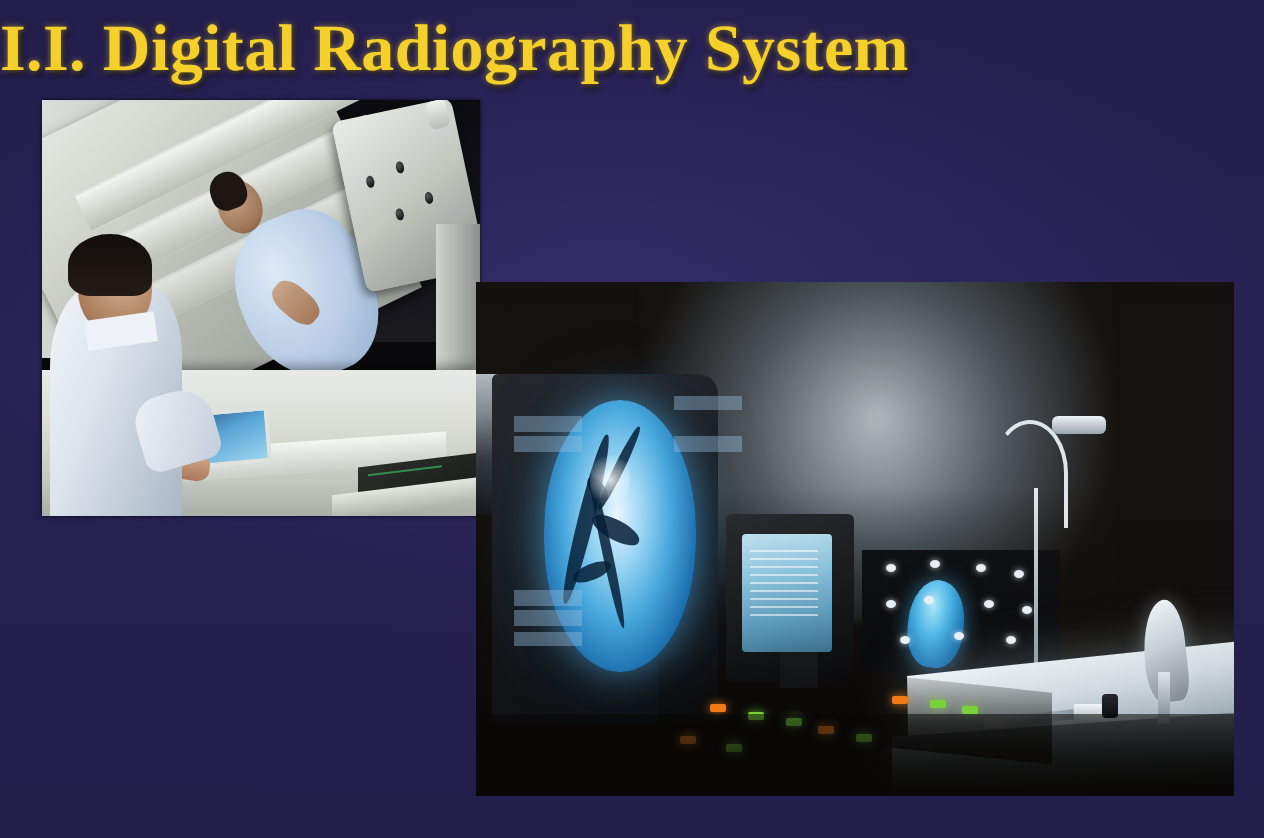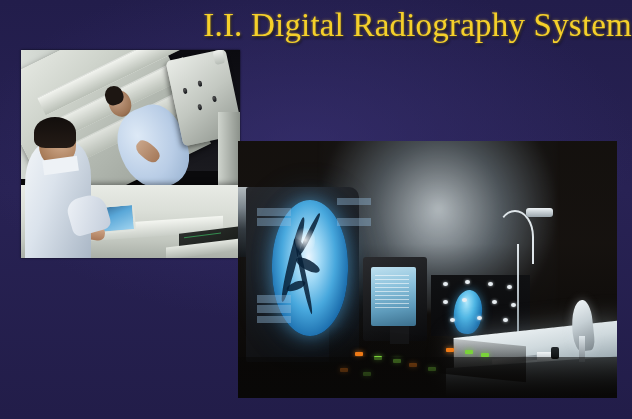--- a/index.html
+++ b/index.html
@@ -11,22 +11,22 @@
   
   #slide:before{
     content:"";position:absolute;inset:0;
     background:
       radial-gradient(ellipse 75% 60% at 48% 35%, rgba(60,52,120,.55) 0%, rgba(37,32,80,0) 70%),
       linear-gradient(180deg,#221d4b 0%,#282254 45%,#221d49 100%);
     pointer-events:none;
   }
   .title{
     position:absolute;left:0;top:4px;width:632px;height:42px;
-    text-align:right;
-    font-size:33px;font-weight:400;
+    text-align:left;
+    font-size:33px;font-weight:700;
     color:#f5d02a;
     letter-spacing:.2px;
     line-height:42px;
     text-shadow:0 0 3px rgba(255,215,60,.55), 1px 2px 3px rgba(0,0,0,.75);
     z-index:40;
     white-space:nowrap;
   }
 
   
   #photo-room{

